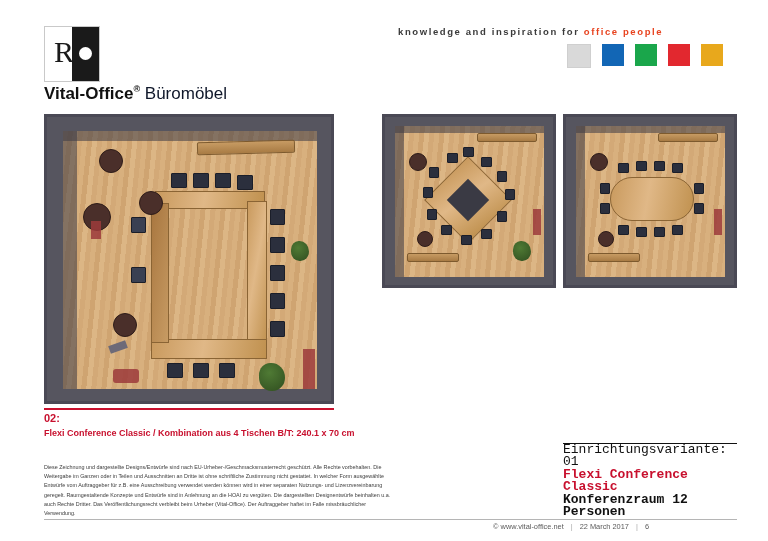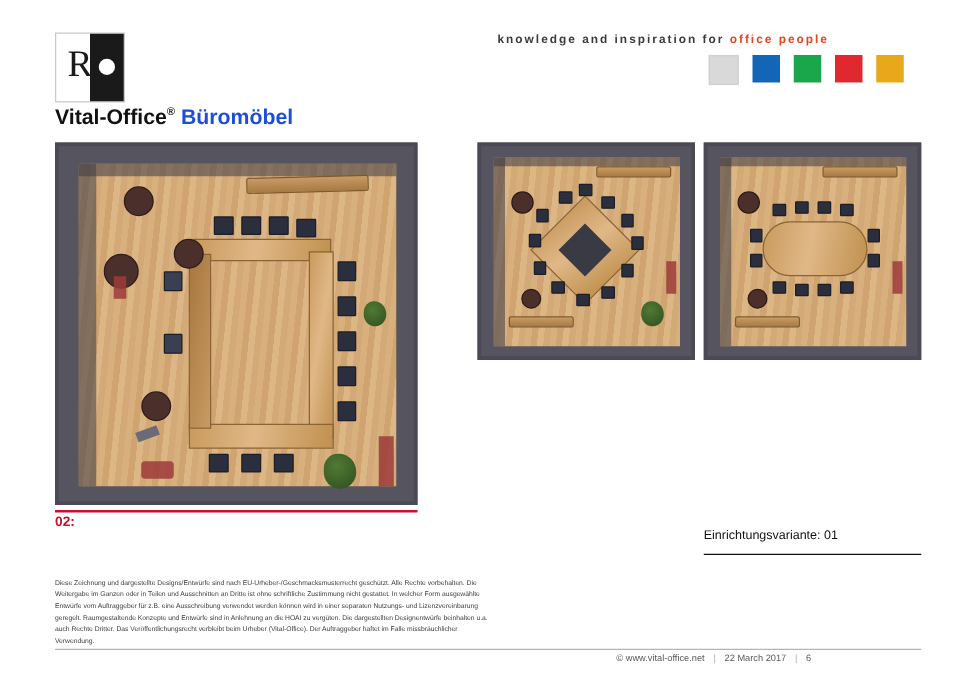--- a/index.html
+++ b/index.html
@@ -96,22 +96,22 @@
     font-size: 17px;
     font-weight: bold;
     color: #111111;
     white-space: nowrap;
   }
   .logo-text .reg {
     font-size: 9px;
     vertical-align: super;
   }
   .logo-text .sub {
-    color: #1d4ed8;
-    font-weight: bold;
+    color: #0f172a;
+    font-weight: normal;
   }
 
   
   .render {
     position: absolute;
     background: #56555f;
     box-sizing: border-box;
     overflow: hidden;
   }
   .render.main {
@@ -244,25 +244,26 @@
     position: absolute;
     left: 563px;
     top: 443px;
     width: 174px;
     height: 1px;
     background: #111111;
   }
   .info-box {
     position: absolute;
     left: 563px;
-    top: 423px;
+    top: 444px;
     width: 180px;
-    font-size: 10px;
+    font-size: 13px;
     line-height: 12.4px;
     color: #111111;
+    font-family: Liberation Mono, monospace;
   }
   .info-box .l1 { font-weight: normal; }
   .info-box .l2 { color: #c8102e; font-weight: bold; }
   .info-box .l3 { font-weight: bold; }
   .info-box .l4 { font-weight: bold; }
 
   
   .footer-rule {
     position: absolute;
     left: 44px;
@@ -413,26 +414,29 @@
     <div class="chair" style="left:34px;top:86px;width:10px;height:11px;"></div>
     <div class="chair" style="left:34px;top:66px;width:10px;height:11px;"></div>
 
     <div class="stool" style="left:24px;top:36px;width:16px;height:16px;"></div>
     <div class="stool" style="left:32px;top:114px;width:14px;height:14px;"></div>
     <div class="rug" style="left:148px;top:92px;width:8px;height:26px;"></div>
   </div>
 
   <div class="caption-rule"></div>
   <div class="caption-num">02:</div>
+  <div class="caption-text">Flexi Conference Classic / Kombination aus 4 Tischen B/T: 240.1 x 70 cm</div>
 
   <div class="legal">Diese Zeichnung und dargestellte Designs/Entwürfe sind nach EU-Urheber-/Geschmacksmusterrecht geschützt. Alle Rechte vorbehalten. Die Weitergabe im Ganzen oder in Teilen und Ausschnitten an Dritte ist ohne schriftliche Zustimmung nicht gestattet. In welcher Form ausgewählte Entwürfe vom Auftraggeber für z.B. eine Ausschreibung verwendet werden können wird in einer separaten Nutzungs- und Lizenzvereinbarung geregelt. Raumgestaltende Konzepte und Entwürfe sind in Anlehnung an die HOAI zu vergüten. Die dargestellten Designentwürfe beinhalten u.a. auch Rechte Dritter. Das Veröffentlichungsrecht verbleibt beim Urheber (Vital-Office). Der Auftraggeber haftet im Falle missbräuchlicher Verwendung.</div>
 
   <div class="info-rule"></div>
   <div class="info-box">
     <div class="l1">Einrichtungsvariante: 01</div>
+    <div class="l2">Flexi Conference Classic</div>
+    <div class="l4">Konferenzraum 12 Personen</div>
   </div>
 
   <div class="footer-rule"></div>
   <div class="footer">
     <span>©  www.vital-office.net</span>
     <span class="sep">|</span>
     <span>22 March 2017</span>
     <span class="sep">|</span>
     <span class="pg">6</span>
   </div>

